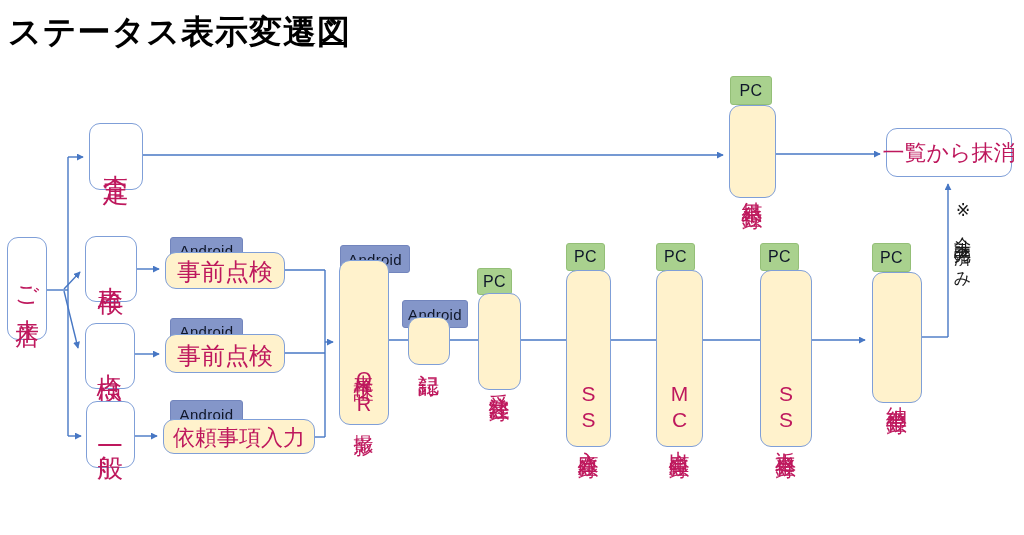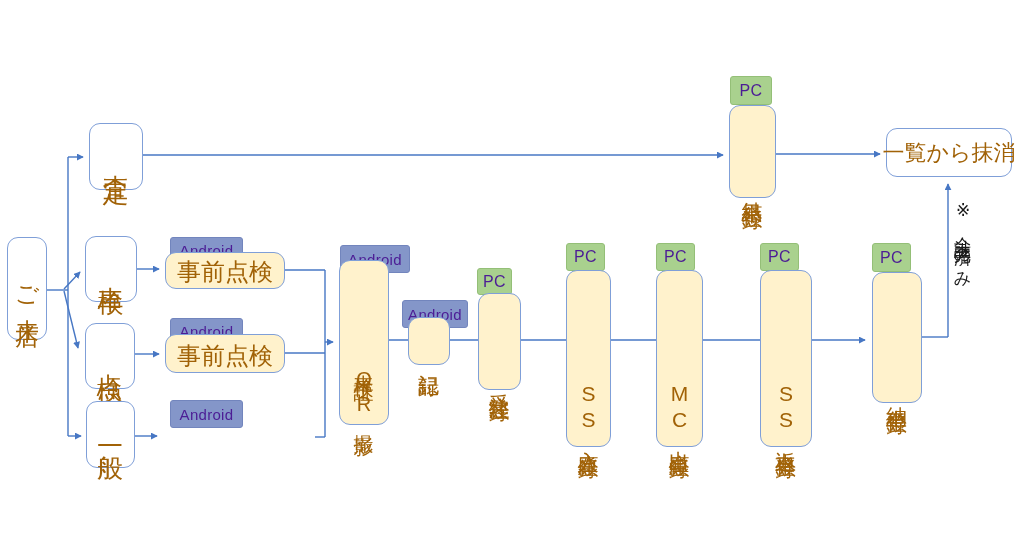--- a/index.html
+++ b/index.html
@@ -12,34 +12,34 @@
   }
   #page-title{
     position:absolute;left:8px;top:10px;
     font-size:33px;font-weight:bold;color:#000;
     letter-spacing:1px;white-space:nowrap;
   }
   svg.connectors{position:absolute;left:0;top:0;z-index:0;}
   .tag{
     position:absolute;z-index:1;
     display:flex;align-items:center;justify-content:center;
-    color:#4c1d95;border-radius:3px;
+    color:#0f172a;border-radius:3px;
     font-size:15px;letter-spacing:0.3px;
     box-sizing:border-box;
     text-align:right;
   }
   .tag.android{background:#8496C9;border:1px solid #7285BD;margin-top:12px;}
   .tag.pc{background:#A9D18E;border:1px solid #94BF77;font-size:16px;}
   .node{
     position:absolute;z-index:2;
     display:flex;align-items:center;justify-content:center;
     box-sizing:border-box;
     border:1.6px solid #7F9FD8;
     border-radius:11px;
-    color:#a16207;text-align:center;
+    color:#be185d;text-align:center;
   }
   .node.white{background:#ffffff;}
   .node.cream{background:#FFF2CC;align-items:flex-end;}
   .node.v span{
     writing-mode:vertical-rl;
     text-orientation:upright;
     letter-spacing:3px;
     line-height:1;
   }
   .node span{white-space:nowrap;}
@@ -57,20 +57,21 @@
     text-orientation:upright;
     letter-spacing:3px;
     line-height:1;
   }
 </style>
 </head>
 <body>
 
 <div id="canvas">
 
+  <div id="page-title">ステータス表示変遷図</div>
 
   <svg class="connectors" width="1024" height="535" viewBox="0 0 1024 535">
     <defs>
       <marker id="arr" markerWidth="8" markerHeight="8" refX="6.2" refY="3.5" orient="auto" markerUnits="userSpaceOnUse">
         <path d="M0,0 L7,3.5 L0,7 Z" fill="#4777C4"></path>
       </marker>
     </defs>
     <g stroke="#4777C4" stroke-width="1.4" fill="none">
 
       <path d="M47,290 H68"></path>
@@ -152,20 +153,23 @@
   <div class="node white f22" style="left:886px;top:128px;width:126px;height:49px;">
       <span>一覧から抹消</span>
     </div>
 
   <div class="node cream f24" style="left:165px;top:252px;width:120px;height:37px;">
       <span>事前点検</span>
     </div>
   <div class="node cream f24" style="left:165px;top:334px;width:120px;height:39px;">
       <span>事前点検</span>
     </div>
+  <div class="node cream f22" style="left:163px;top:419px;width:152px;height:35px;">
+      <span>依頼事項入力</span>
+    </div>
   <div class="node cream v f20" style="left:339px;top:260px;width:50px;height:165px;">
       <span>車検証QR撮影</span>
     </div>
   <div class="node cream v f21" style="left:408px;top:317px;width:42px;height:48px;">
       <span>記録</span>
     </div>
   <div class="node cream v f21" style="left:478px;top:293px;width:43px;height:97px;">
       <span>受注登録</span>
     </div>
   <div class="node cream v f21" style="left:566px;top:270px;width:45px;height:177px;">

